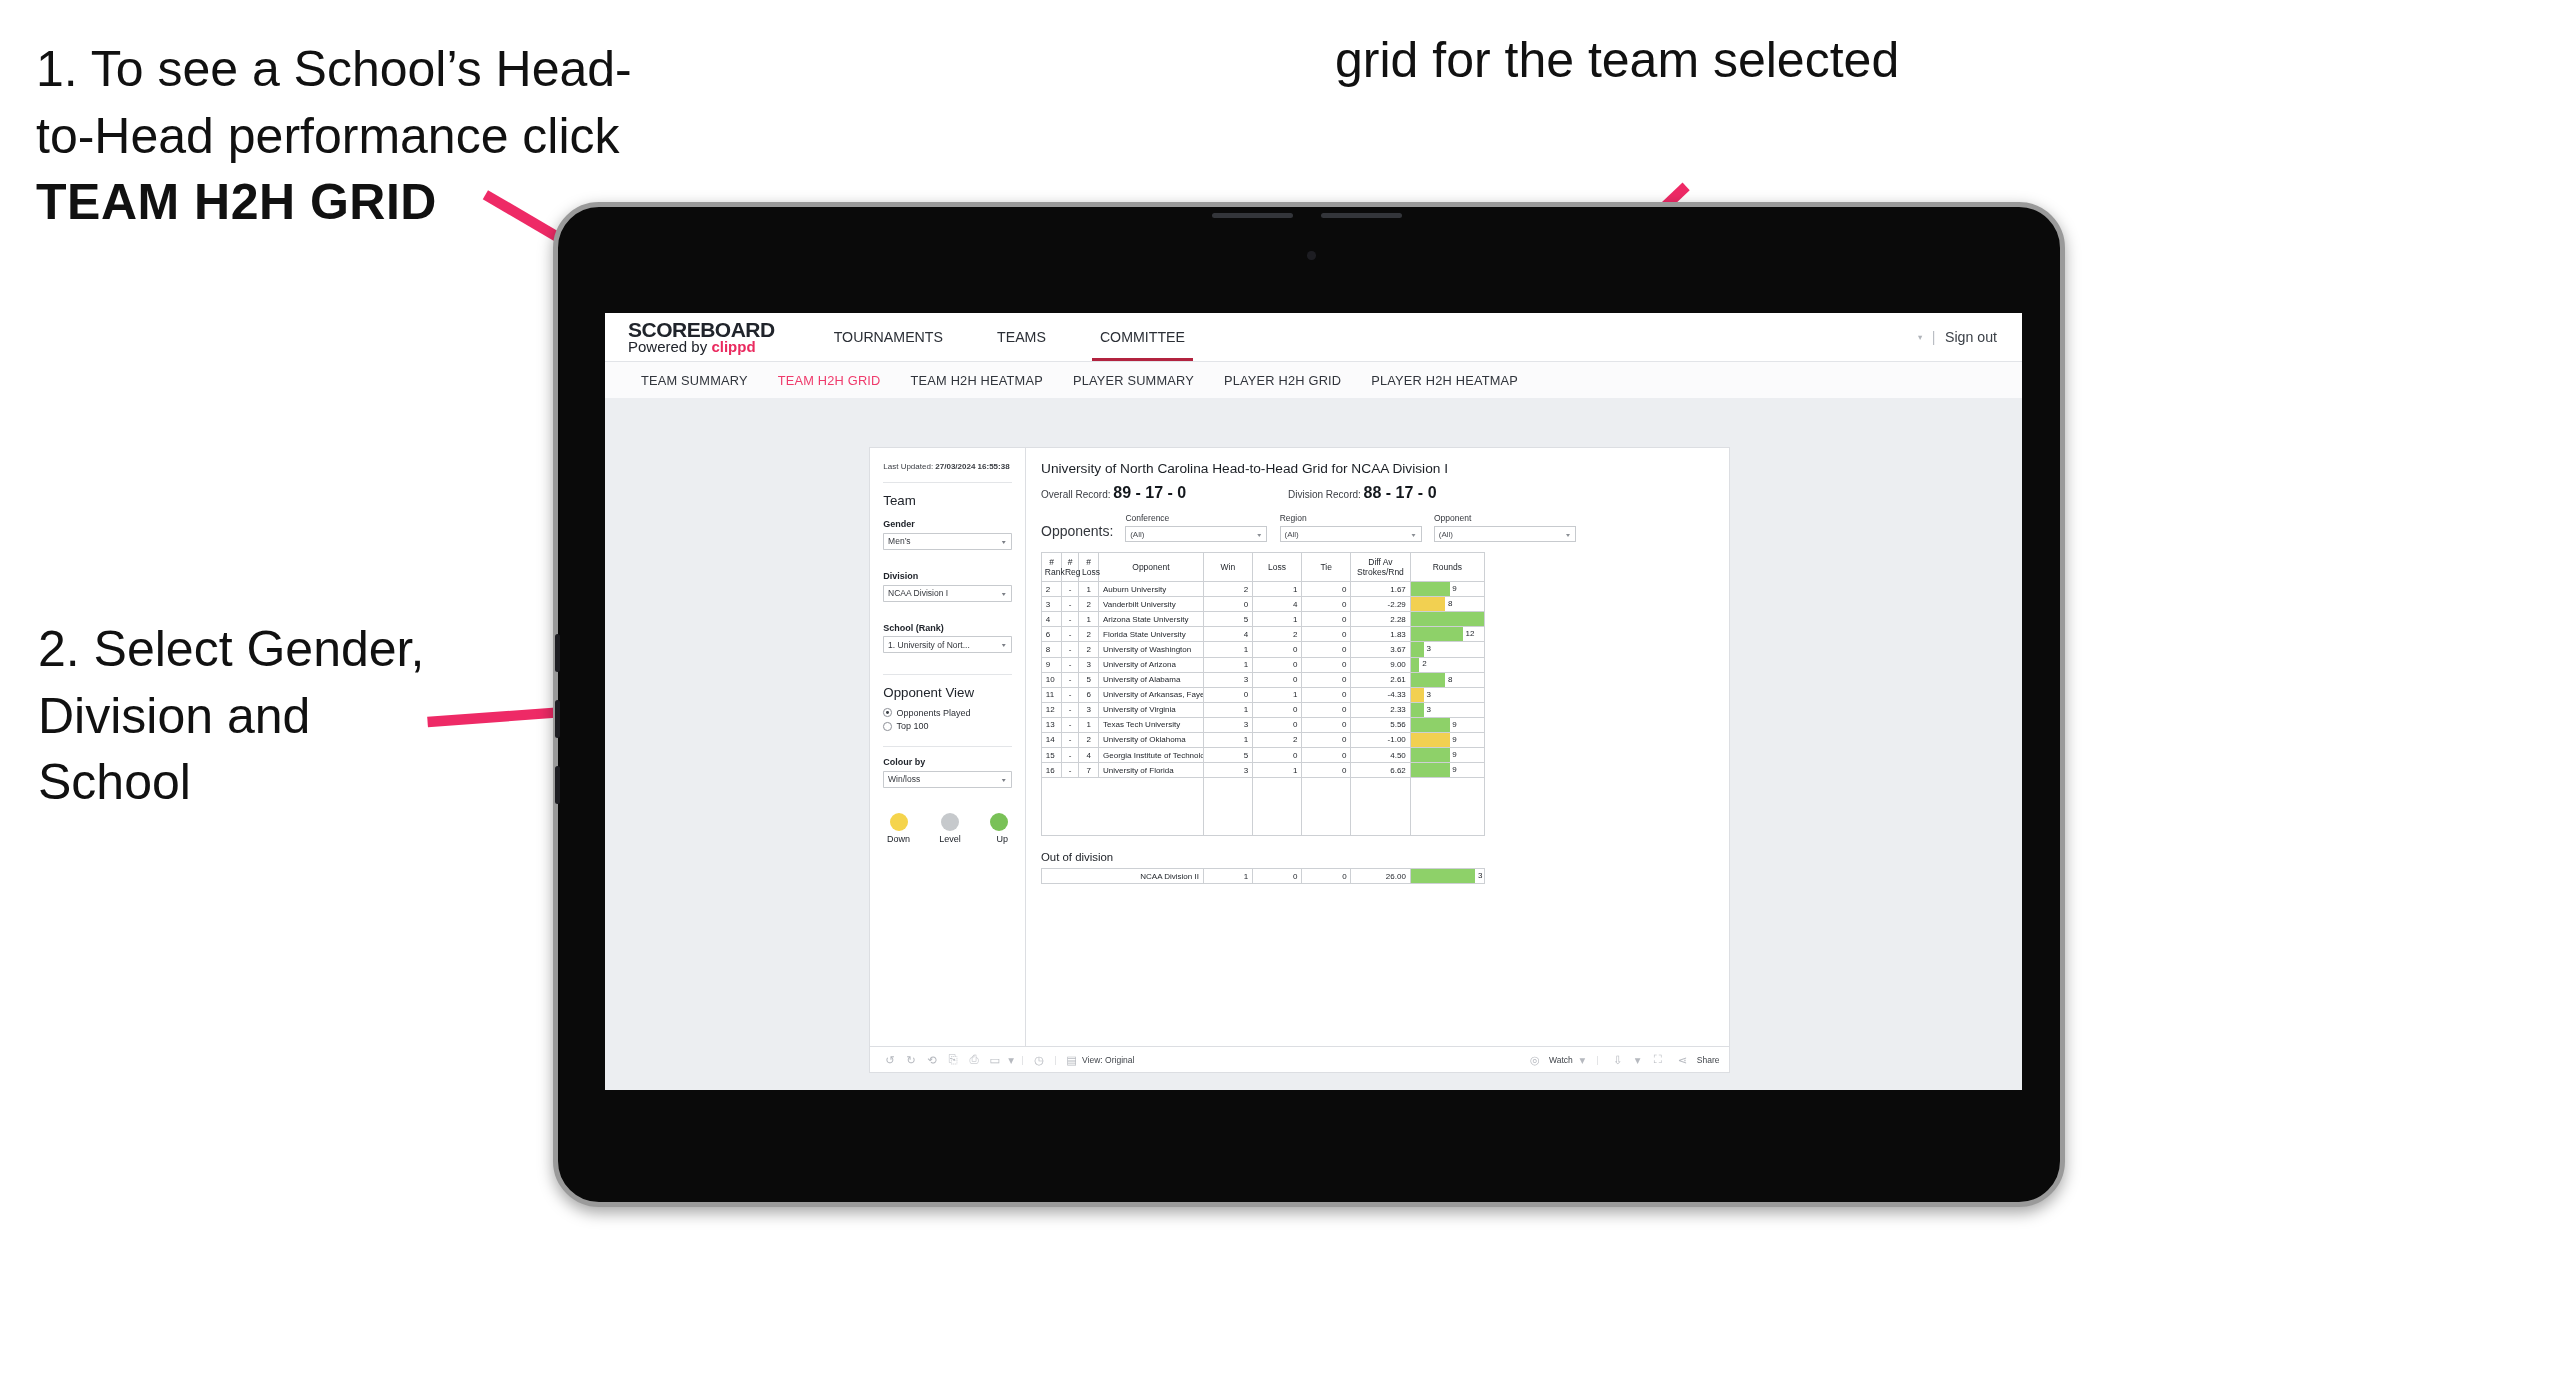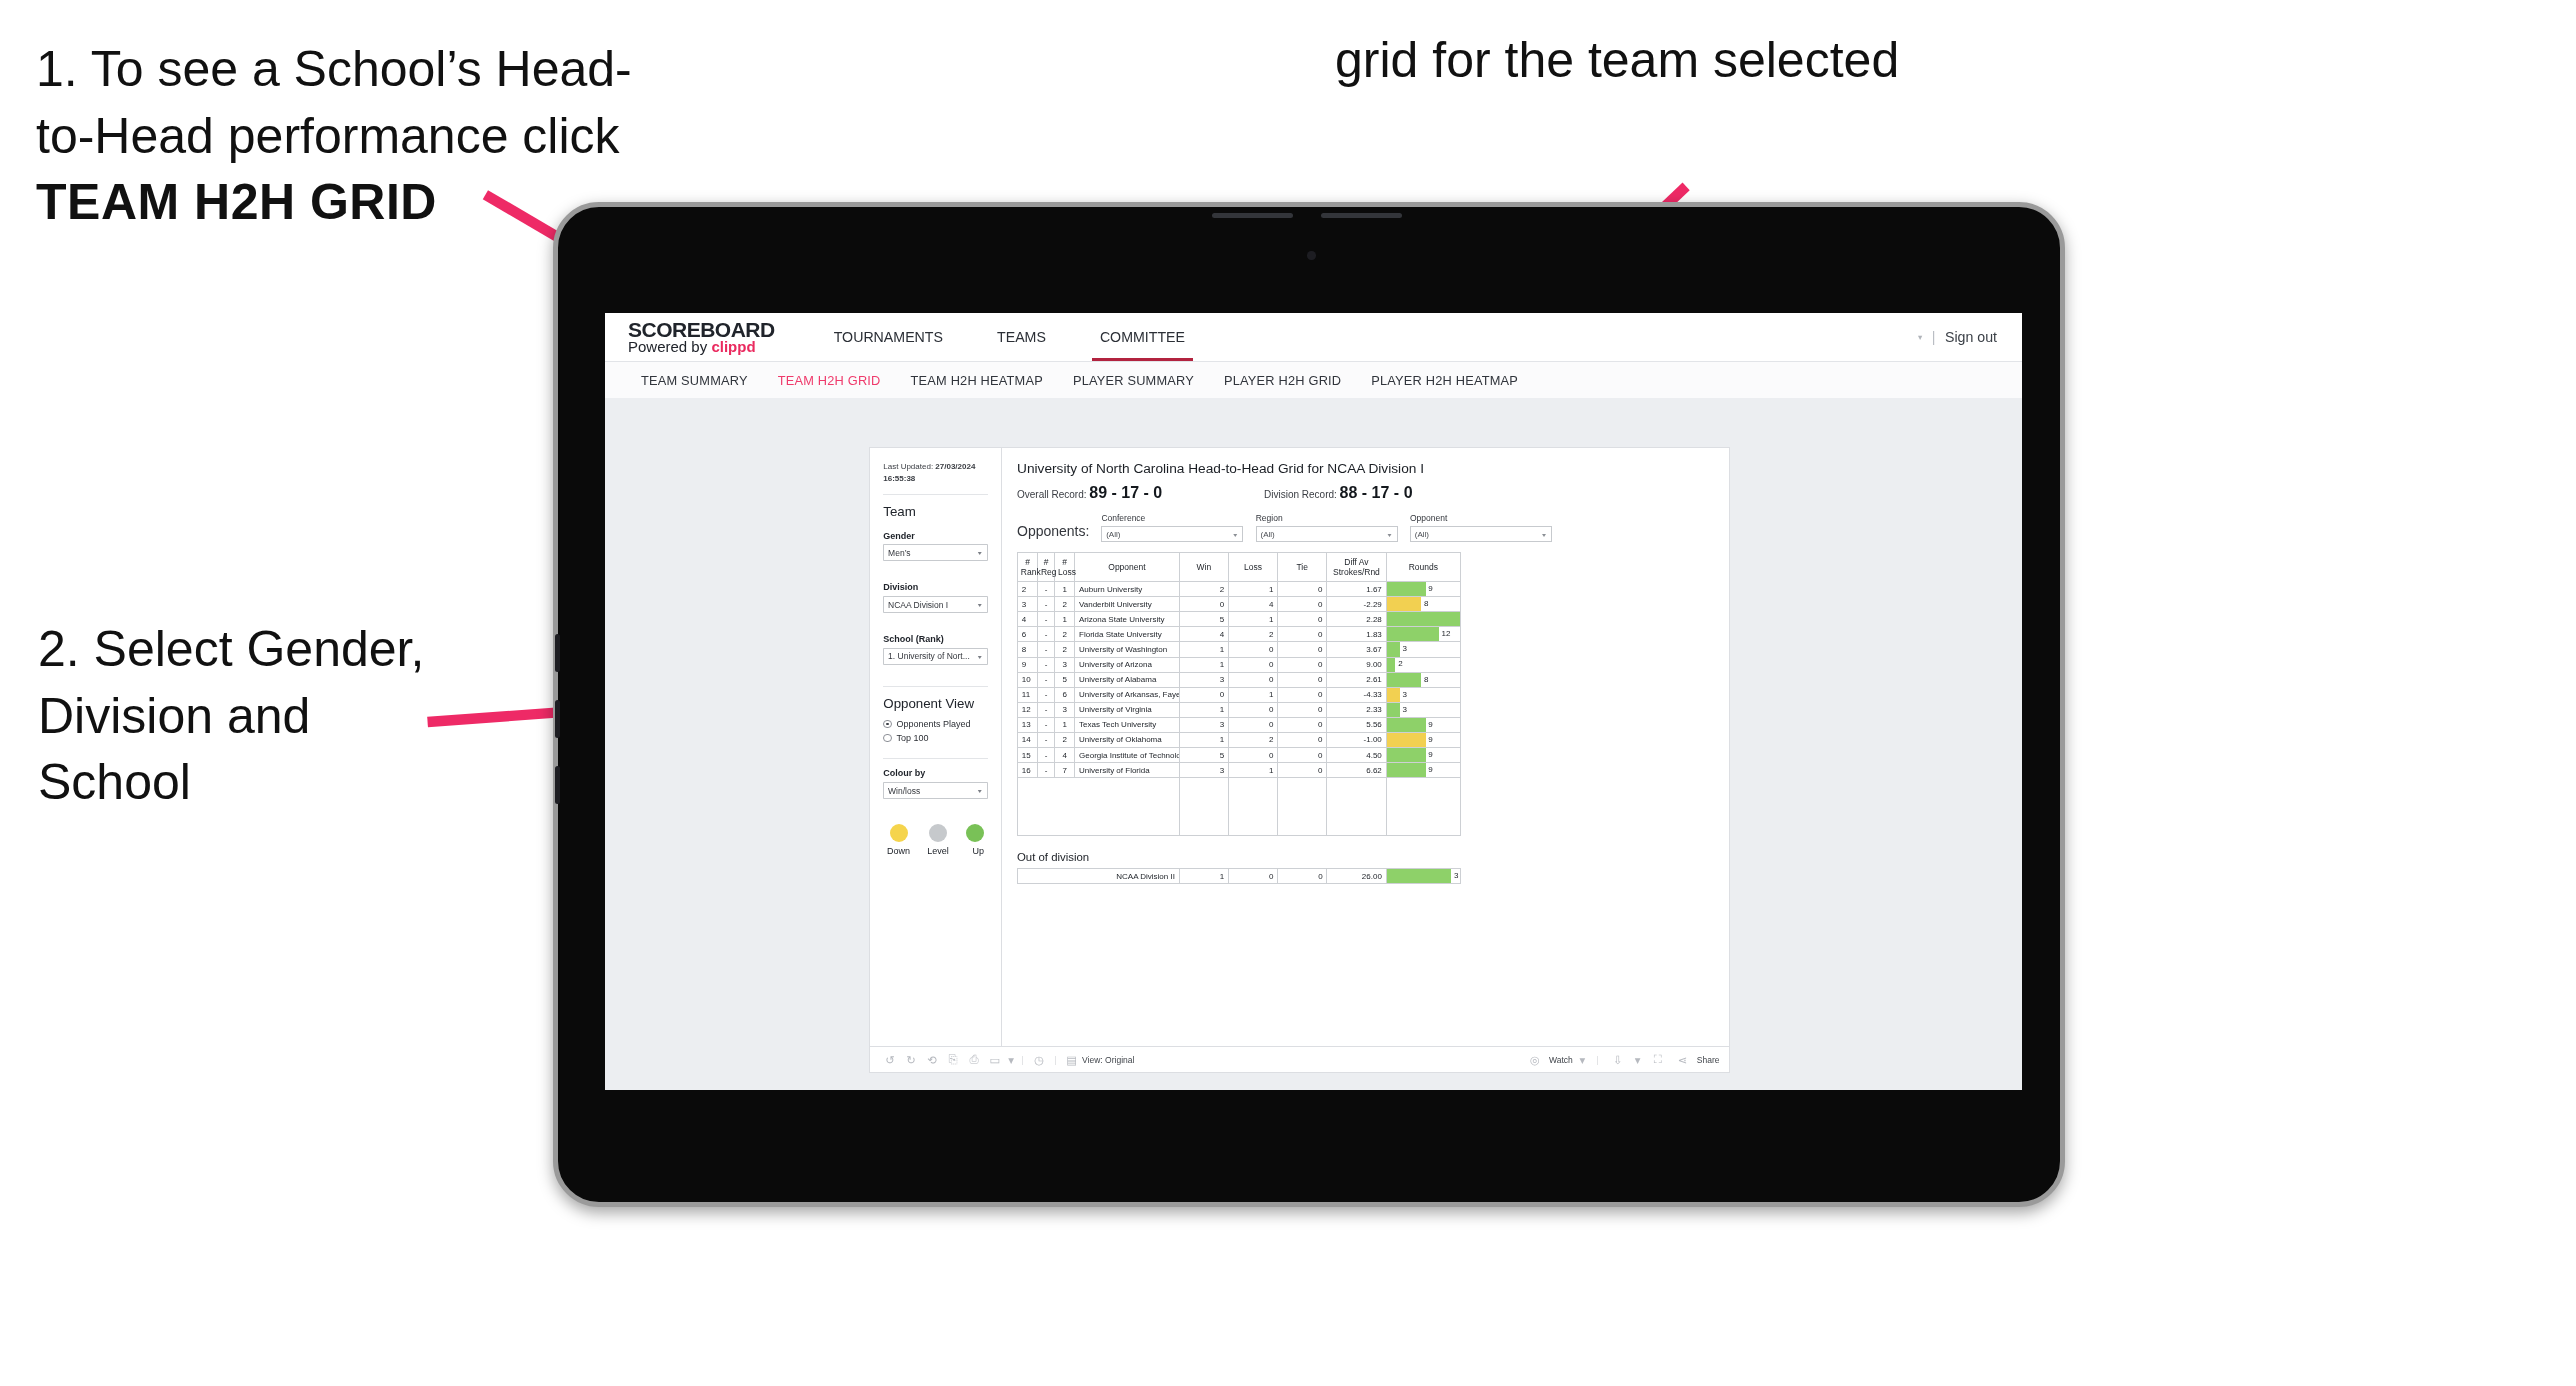--- a/index.html
+++ b/index.html
@@ -55,21 +55,21 @@
   .subnav .item{font-size:12.8px;color:#31353c;padding:0 15px;cursor:pointer;letter-spacing:0.2px;}
   .subnav .item.active{color:#ef3a6b;}
 
   
   #vizwrap{position:absolute;left:0;top:85px;right:0;bottom:0;background:#eceef1;}
   #viz{position:absolute;left:264px;top:49px;width:861px;height:626px;background:#fff;
        border:0.9px solid #dcdee2;box-sizing:border-box;display:flex;flex-direction:column;}
   .vizbody{flex:1;display:flex;min-height:0;}
 
   
-  .side{width:132px;border-right:0.9px solid #dcdee2;box-sizing:border-box;
+  .side{width:156px;border-right:0.9px solid #dcdee2;box-sizing:border-box;
         padding:13.3px 13.3px 0 13.3px;font-size:9px;color:#2c2f35;}
   .side .upd{font-size:8px;line-height:11.4px;color:#3a3d43;}
   .side .upd b{font-weight:700;}
   .side hr{border:0;border-top:0.9px solid #e3e5e8;margin:9.5px 0 9.5px 0;}
   .side h3{margin:0 0 11.4px 0;font-size:13.3px;font-weight:400;color:#20242b;}
   .side .lbl{font-size:9px;font-weight:700;color:#20242b;margin-bottom:3.8px;}
   .side .sel{height:15px;border:0.9px solid #c7cace;background:#fff;border-radius:0.9px;
              display:flex;align-items:center;justify-content:space-between;
              padding:0 3.8px;font-size:8.5px;color:#33363c;margin-bottom:21px;cursor:pointer;}
   .side .sel .car{font-size:6.6px;color:#7b7f86;transform:scaleY(.8);}

